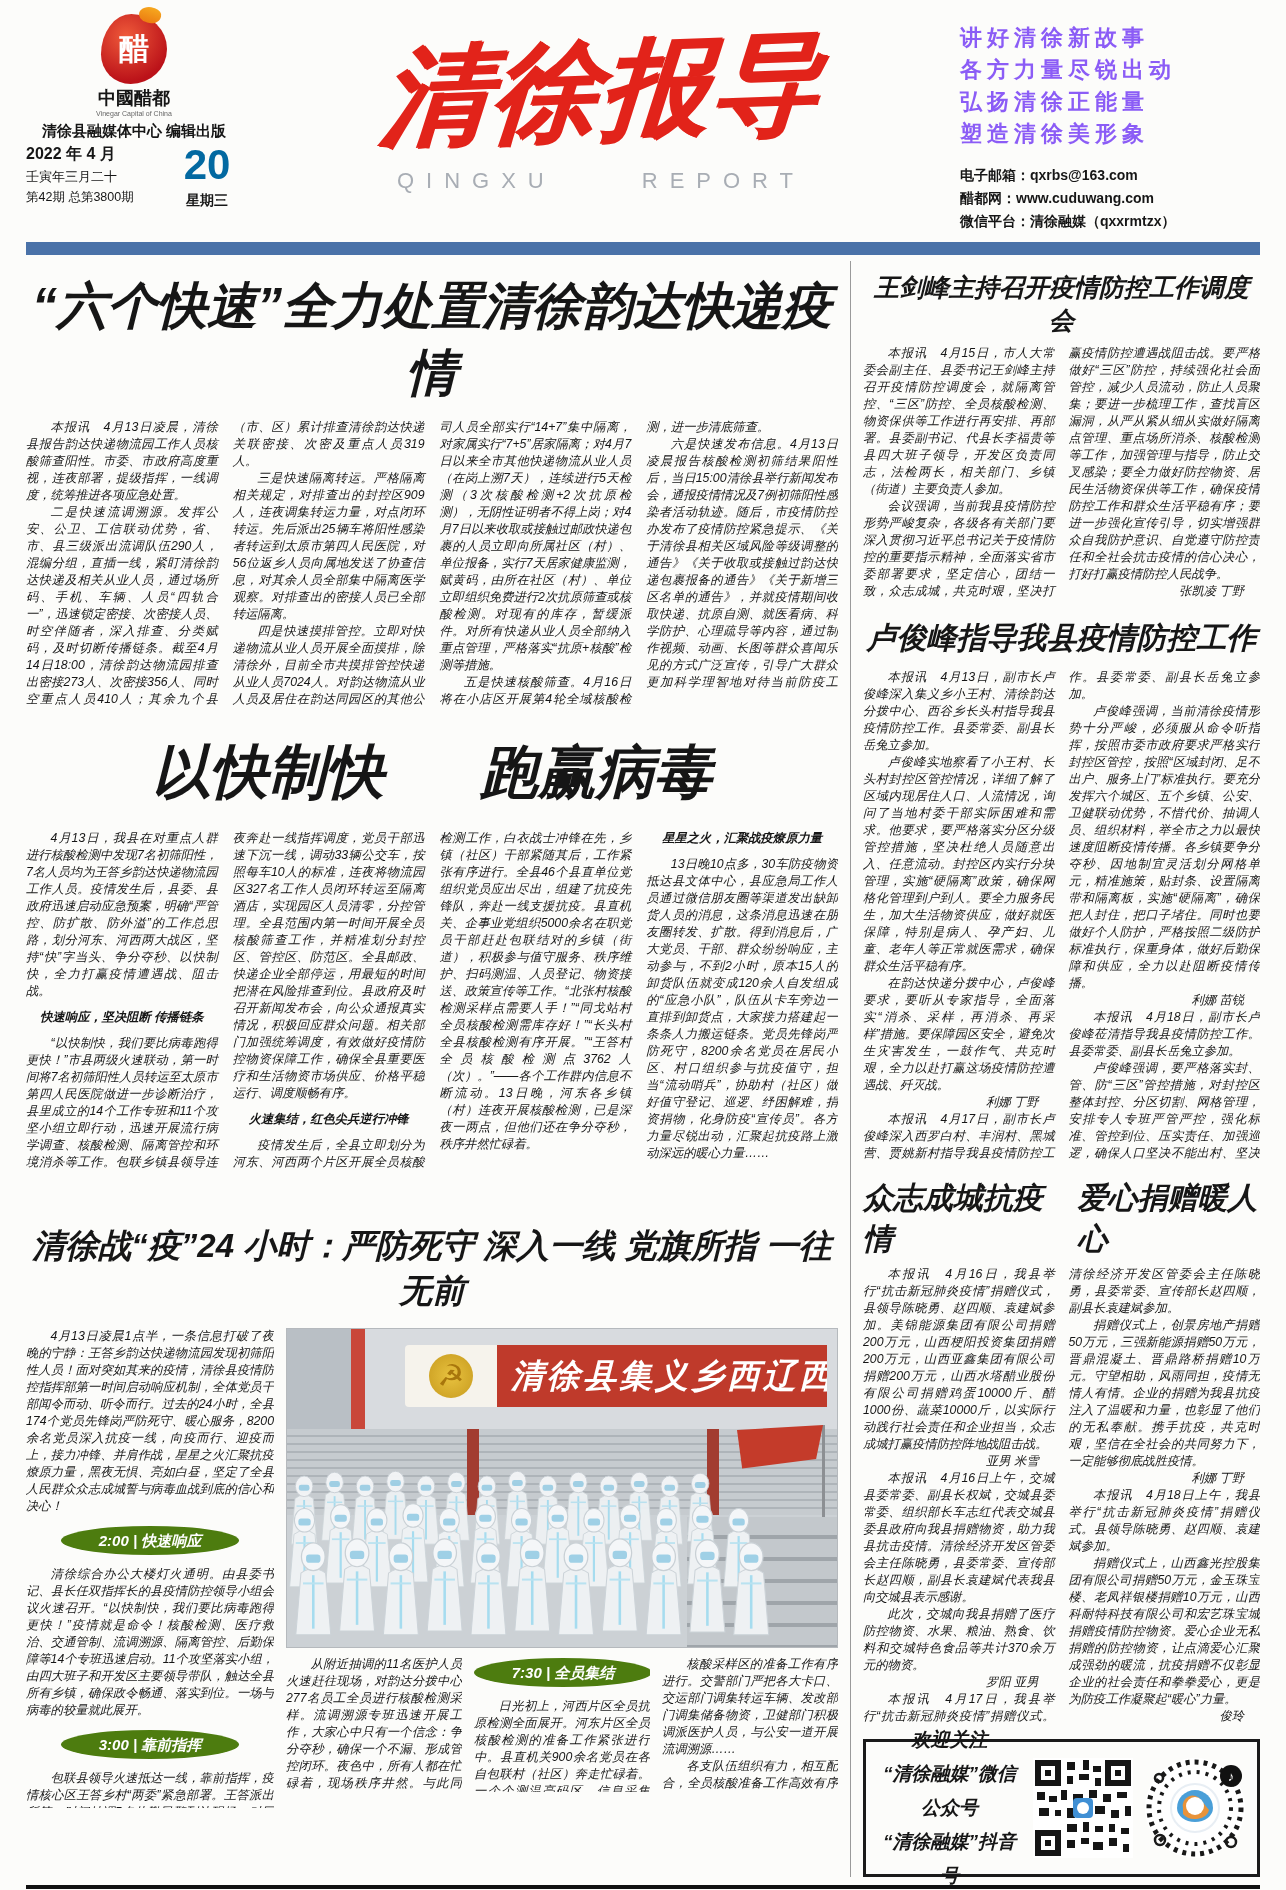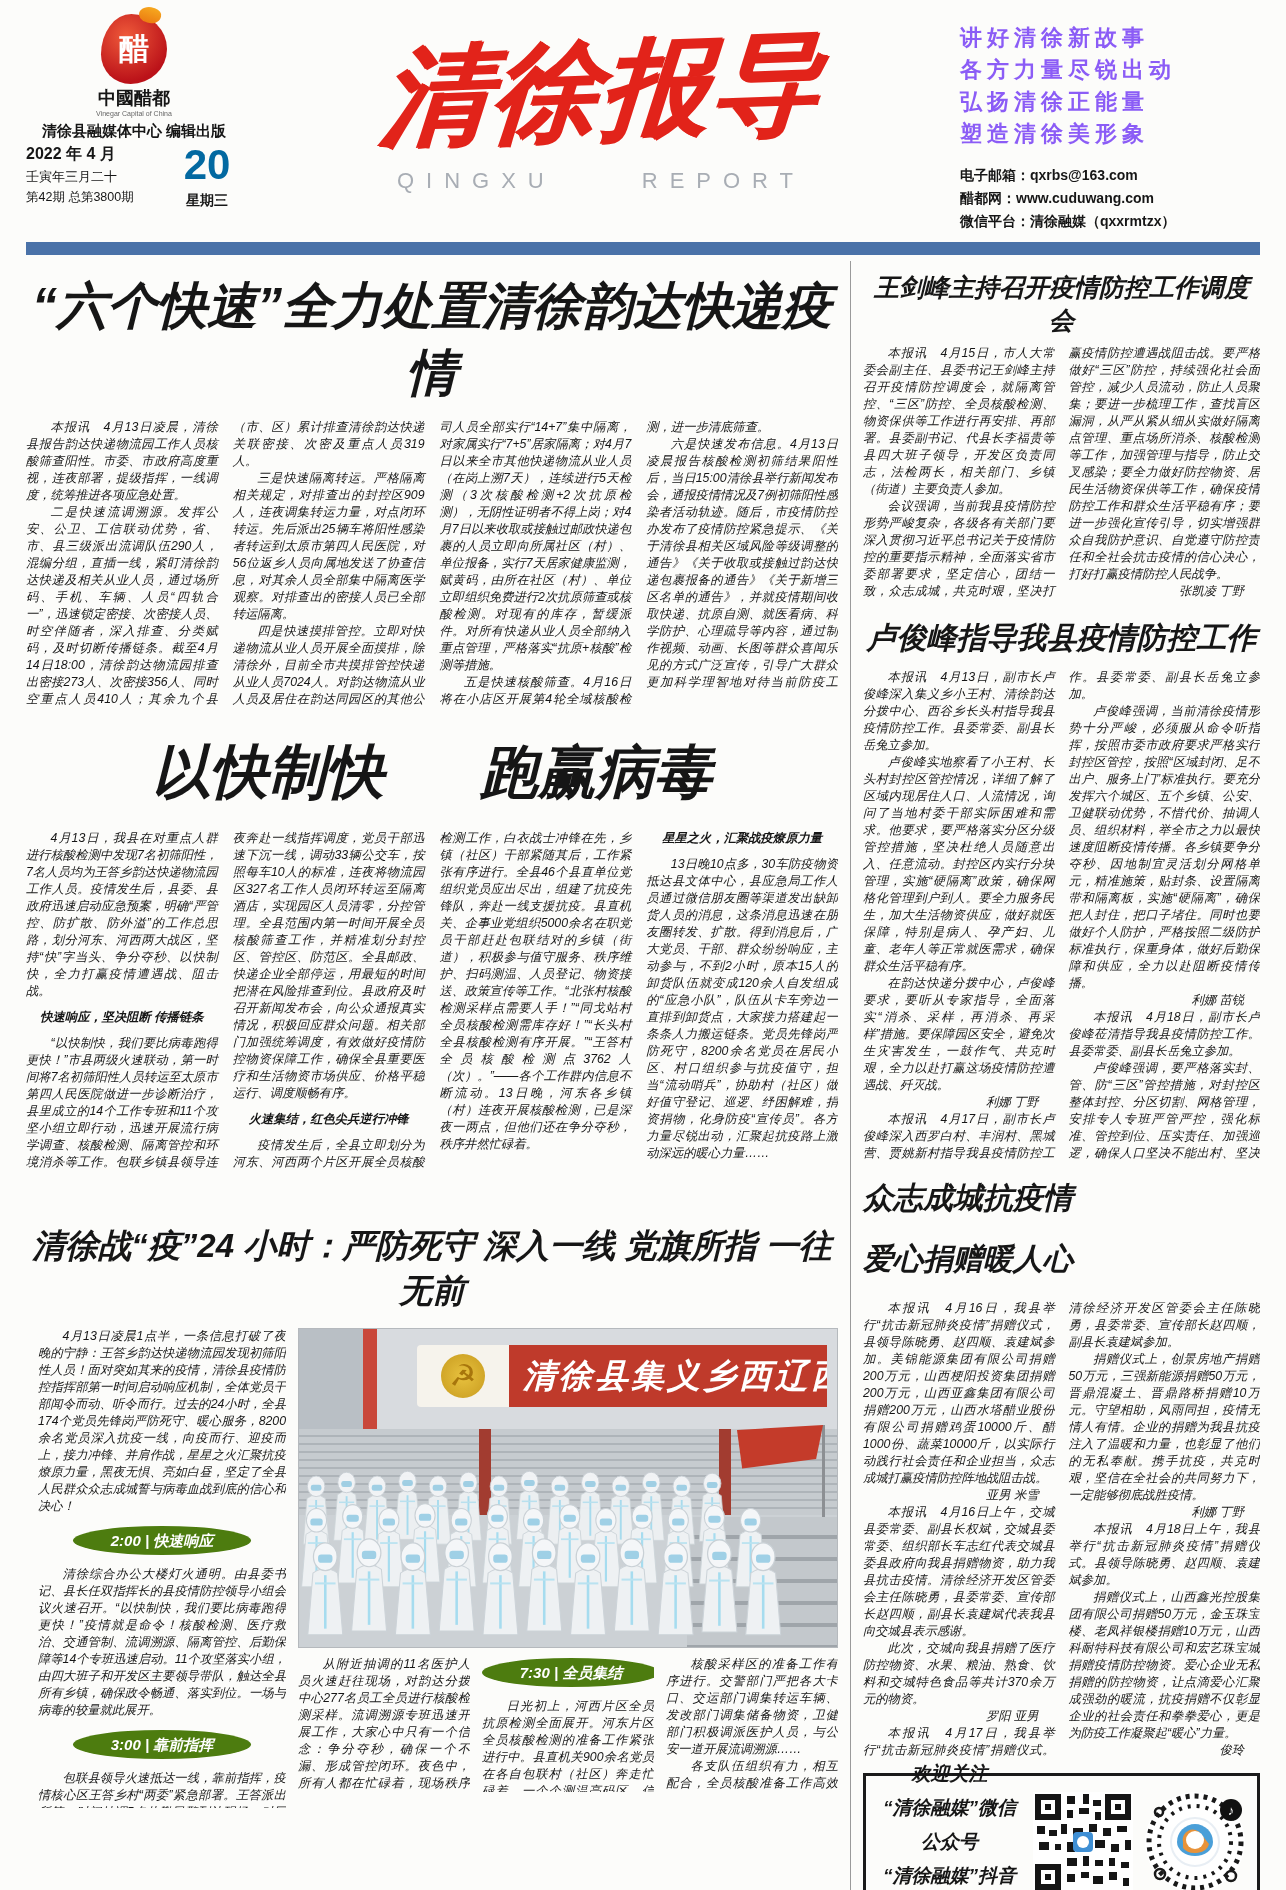--- a/index.html
+++ b/index.html
@@ -52,21 +52,21 @@
 
   .head-a{font-size:50px;font-weight:900;text-align:center;margin:12px 0 12px;letter-spacing:0;}
   .body-a{column-count:4;column-gap:15px;height:289px;}
 
   .head-b{display:flex;justify-content:center;gap:96px;font-size:58px;font-weight:900;margin:26px 0 18px;}
   .body-b{column-count:4;column-gap:15px;height:374px;}
   .subhead{text-align:center;text-indent:0;font-weight:bold;margin:9px 0;}
 
   .head-c{font-size:33px;font-weight:900;text-align:center;margin:20px 0 14px;}
   .sec-c{display:flex;gap:12px;height:480px;overflow:hidden;}
-  .c-left{width:248px;margin-left:12px;}
+  .c-left{width:248px;}
   .badge{display:block;width:178px;margin:11px auto;background:#4d7c0f;color:#fff;
      border-radius:50%;text-align:center;padding:6px 0;font-size:15px;font-weight:bold;}
   .c-right{flex:1;display:flex;flex-direction:column;}
   .cap-row{display:flex;gap:12px;margin-top:8px;height:136px;}
   .cap-col{flex:1;overflow:hidden;}
 
   
   .photo{height:318px;position:relative;overflow:hidden;background:#ccd1d5;border:1px solid #b5b9bd;}
   .ph-wall{position:absolute;top:0;left:0;right:0;height:100px;
      background:linear-gradient(90deg,#b9bfc5 0 64px,#c9473a 64px 78px,#d8dbdf 78px 100%);}
@@ -87,21 +87,21 @@
   .ph-steps{position:absolute;bottom:0;right:0;width:150px;height:130px;
      background:repeating-linear-gradient(180deg,#c3c8cc 0 18px,#9fa5aa 18px 22px);}
   .ph-crowd{position:absolute;left:0;right:0;bottom:0;height:238px;}
 
   
   .head-r1{font-size:25px;font-weight:900;text-align:center;margin:10px 0 8px;}
   .body-r{column-count:2;column-gap:14px;}
   .body-r1{height:255px;}
   .head-r2{font-size:30px;font-weight:900;text-align:center;margin:18px 0 10px;}
   .body-r2{height:493px;}
-  .head-r3{display:flex;justify-content:center;gap:20px;font-size:30px;font-weight:900;margin:16px 0 20px;flex-direction:column;}
+  .head-r3{display:flex;justify-content:center;gap:32px;font-size:30px;font-weight:900;margin:16px 0 6px;}
   .body-r3{height:459px;}
 
   .welcome{border:3px solid #1a1a1a;margin-top:14px;height:132px;display:flex;align-items:center;
      padding:0 10px;gap:10px;}
   .w-text{flex:1;text-align:center;font-size:19px;font-weight:bold;line-height:1.8;}
   .qr{width:100px;height:100px;flex:0 0 auto;}
   .qr-round{width:104px;height:104px;flex:0 0 auto;}
 
   
   .footer{border-top:4px solid #111;margin-top:8px;padding-top:12px;display:flex;

